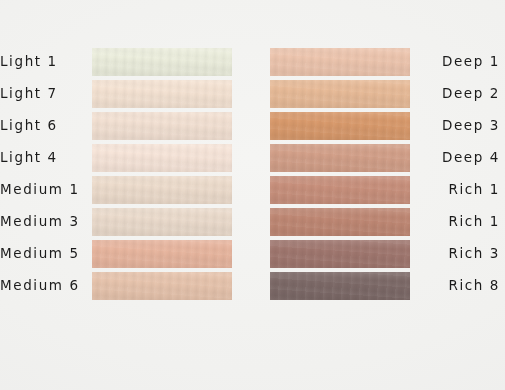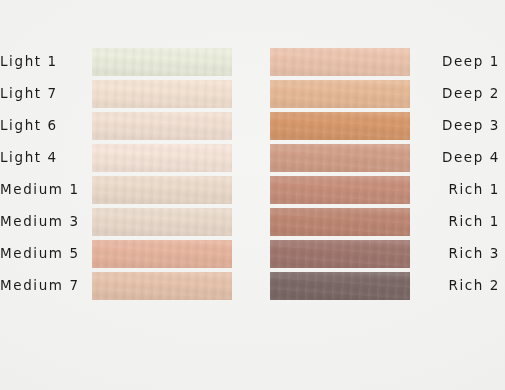--- a/index.html
+++ b/index.html
@@ -112,21 +112,21 @@
         </div>
         <div class="swatch-row">
           <div class="swatch-label">Medium 3</div>
           <div class="swatch-bar" style="background: rgb(235, 219, 204);"></div>
         </div>
         <div class="swatch-row">
           <div class="swatch-label">Medium 5</div>
           <div class="swatch-bar" style="background: rgb(232, 182, 159);"></div>
         </div>
         <div class="swatch-row">
-          <div class="swatch-label">Medium 7</div>
+          <div class="swatch-label">Medium 6</div>
           <div class="swatch-bar" style="background: rgb(231, 196, 173);"></div>
         </div>
       </div>
 
     <div class="swatch-column" id="column-right">
         <div class="swatch-row">
           <div class="swatch-bar" style="background: rgb(237, 197, 174);"></div>
           <div class="swatch-label">Deep 1</div>
         </div>
         <div class="swatch-row">
@@ -148,18 +148,18 @@
         <div class="swatch-row">
           <div class="swatch-bar" style="background: rgb(191, 136, 116);"></div>
           <div class="swatch-label">Rich 1</div>
         </div>
         <div class="swatch-row">
           <div class="swatch-bar" style="background: rgb(160, 119, 111);"></div>
           <div class="swatch-label">Rich 3</div>
         </div>
         <div class="swatch-row">
           <div class="swatch-bar" style="background: rgb(125, 106, 104);"></div>
-          <div class="swatch-label">Rich 2</div>
+          <div class="swatch-label">Rich 8</div>
         </div>
       </div>
 
   </div>
 </div>
 
 </body></html>

